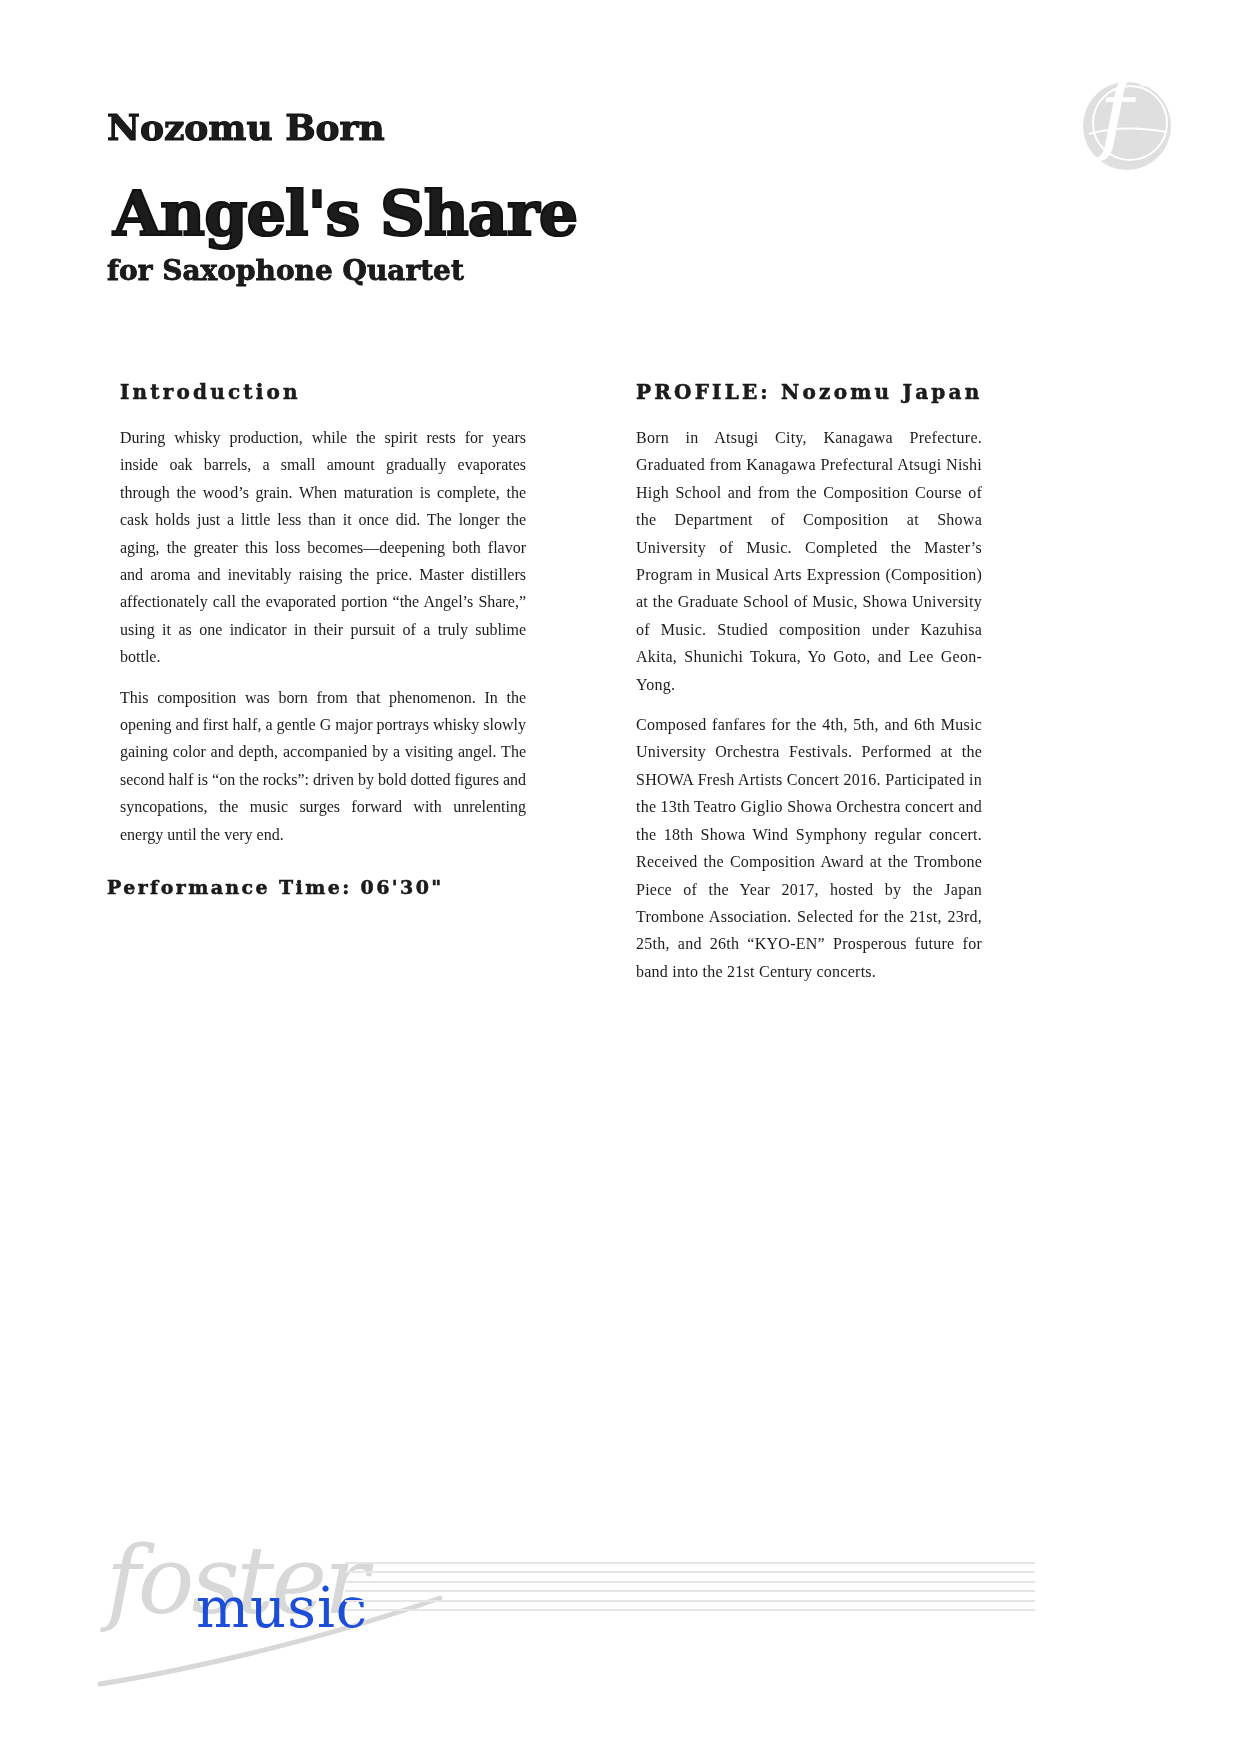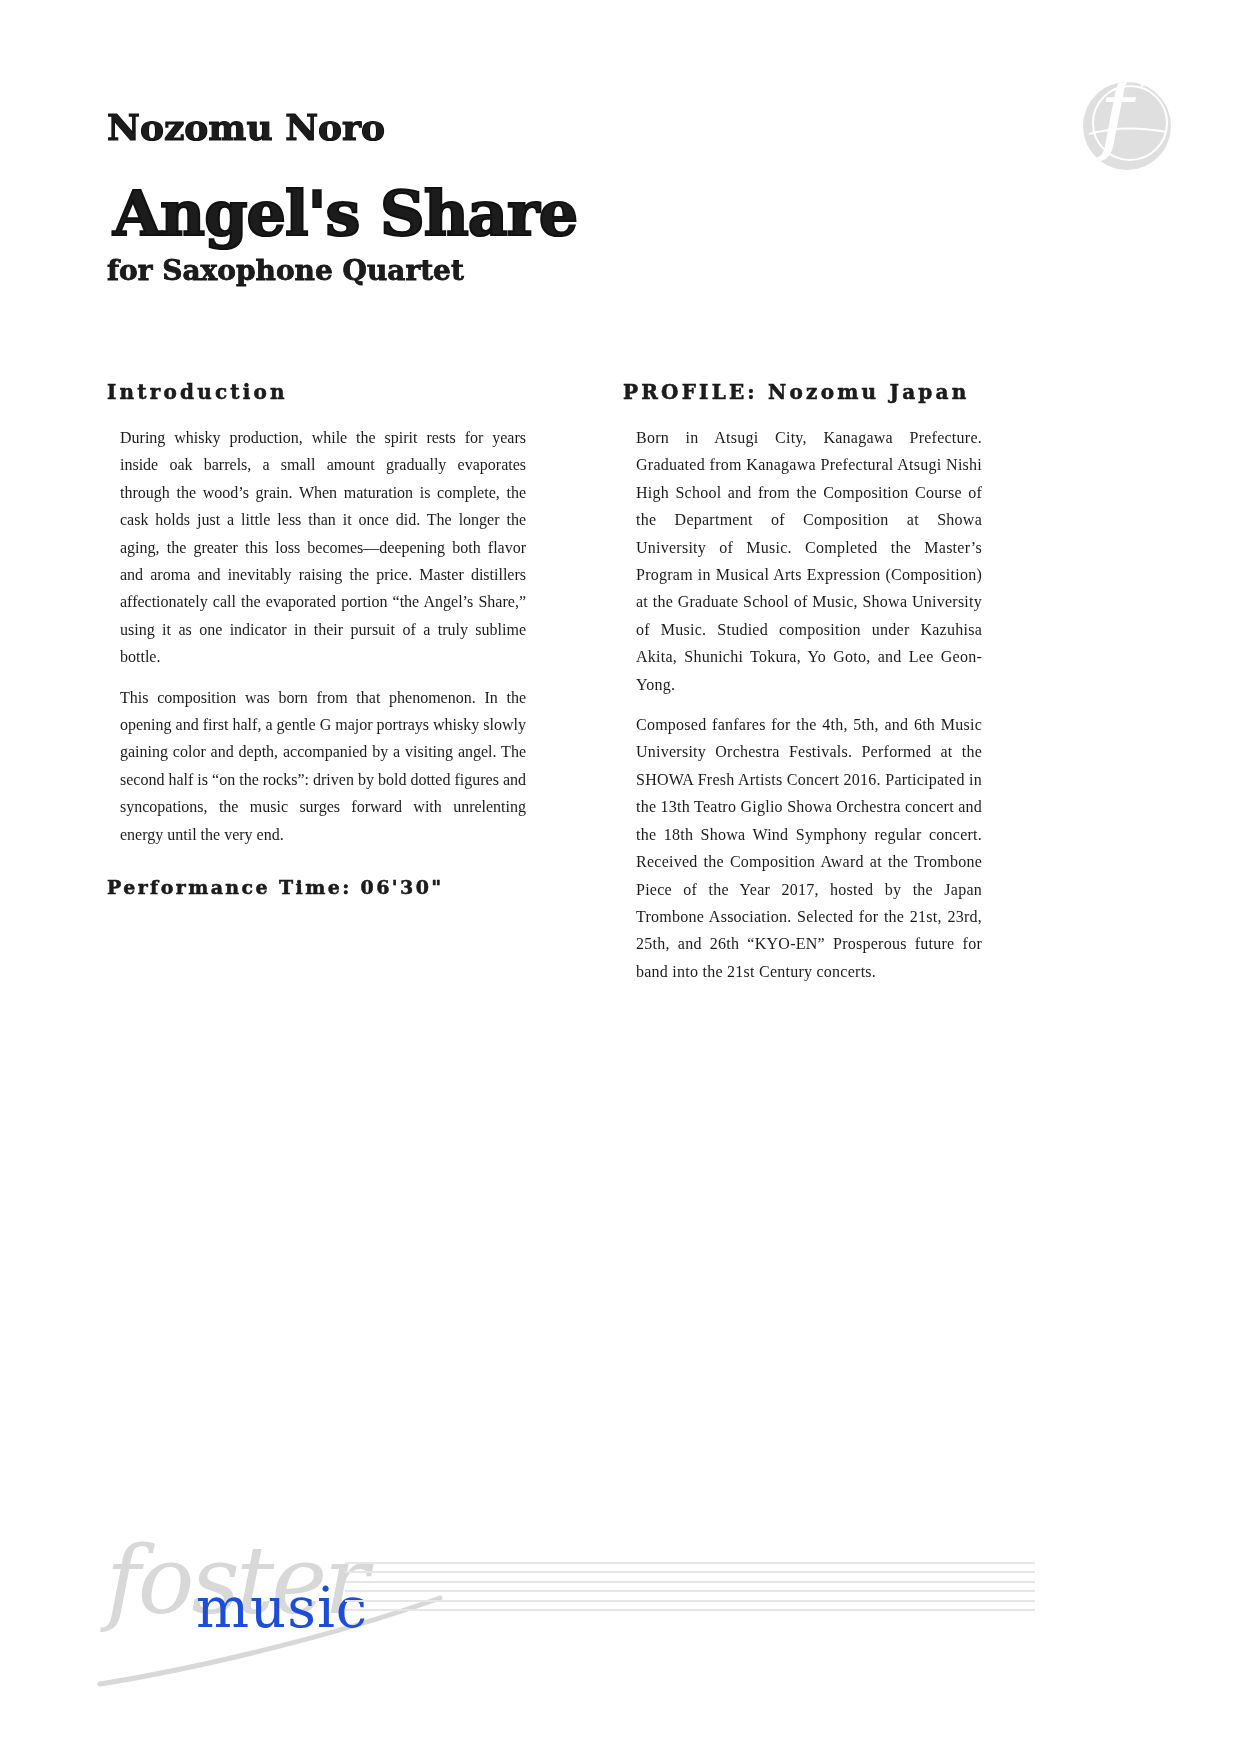--- a/index.html
+++ b/index.html
@@ -50,21 +50,21 @@
   .columns {
     position:absolute; left:107px; top:380px;
     width:888px; display:flex; gap:84px;
   }
   .col-left  { width:432px; }
   .col-right { width:372px; }
 
   .section-heading {
     font-family:"DejaVu Serif", serif; font-weight:bold;
     font-size:20px; letter-spacing:3.2px;
-    margin:0 0 20px 0;
+    margin:0 0 20px 13px;
     -webkit-text-stroke:0.5px #111;
     white-space:nowrap;
   }
   p.body-par {
     margin:13px;
     font-size:16px; line-height:27.4px;
     text-align:justify;
   }
   .col-right p.body-par { letter-spacing:0.25px; }
 
@@ -96,21 +96,21 @@
   .staff {
     position:absolute; left:345px; top:1562px; width:690px;
   }
   .staff-line {
     height:2px; background:#e6e6e6; margin-bottom:7.4px;
   }
 </style>
 </head>
 <body>
 
-<div class="author">Nozomu Noro</div>
+<div class="author">Nozomu Born</div>
 <h1 class="title" style="margin:9px;">Angel's Share</h1>
 <div class="subtitle">for Saxophone Quartet</div>
 
 <div class="emblem">
   <svg width="88" height="88" viewBox="0 0 88 88">
     <circle cx="47" cy="41" r="37" fill="none" stroke="#ffffff" stroke-width="2"></circle>
     <path d="M6 52 Q 40 42 84 50" fill="none" stroke="#ffffff" stroke-width="2"></path>
   </svg>
   <span class="glyph">ƒ</span>
 </div>

